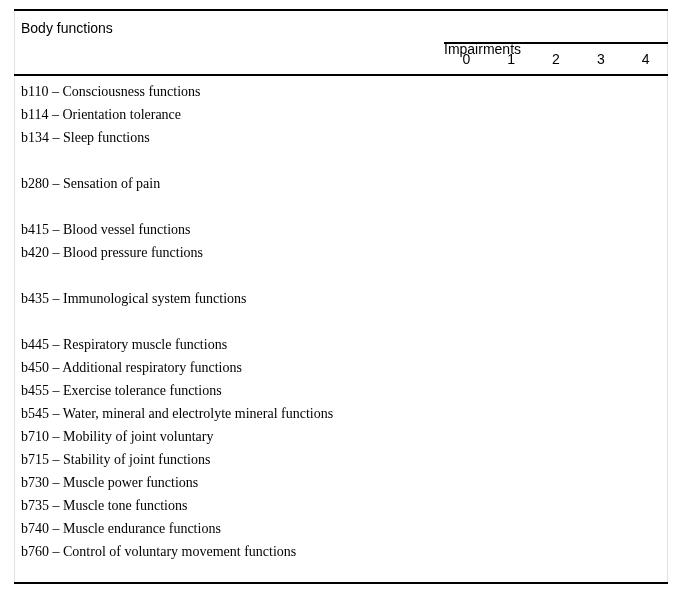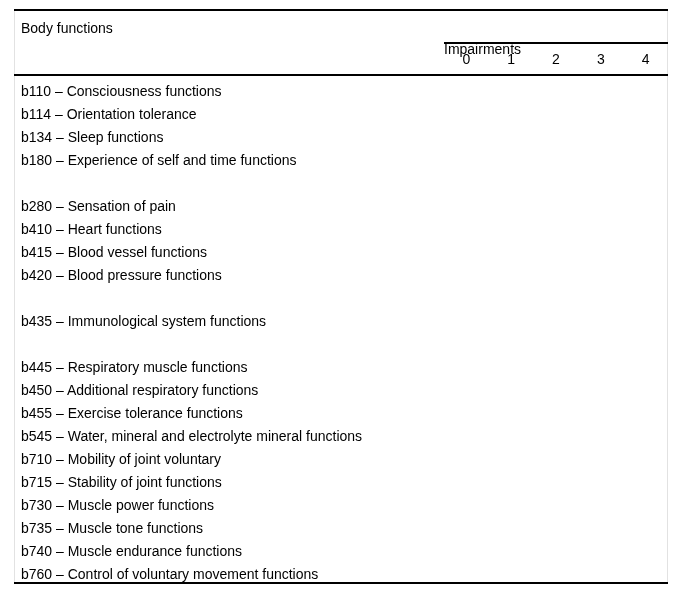--- a/index.html
+++ b/index.html
@@ -103,20 +103,21 @@
     align-items: center;
     height: 23px;
   }
   .row-label {
     width: 429px;
     padding-left: 6px;
     font-size: 14px;
     line-height: 17px;
     white-space: nowrap;
     box-sizing: border-box;
+    font-family: Liberation Serif, serif;
   }
   .row-scales {
     width: 224px;
     display: flex;
   }
   .score-cell {
     flex: 1 1 0;
     height: 23px;
   }
 
@@ -188,50 +189,39 @@
         <div class="row-label">b134 – Sleep functions</div>
         <div class="row-scales">
           <div class="score-cell"></div>
           <div class="score-cell"></div>
           <div class="score-cell"></div>
           <div class="score-cell"></div>
           <div class="score-cell"></div>
         </div>
       </div>
       <div class="row">
-        <div class="row-label">b180 – Experience of self and time functions</div>
-        <div class="row-scales">
-          <div class="score-cell"></div>
-          <div class="score-cell"></div>
-          <div class="score-cell"></div>
-          <div class="score-cell"></div>
-          <div class="score-cell"></div>
-        </div>
-      </div>
-      <div class="row">
         <div class="row-scales">
           <div class="score-cell"></div>
           <div class="score-cell"></div>
           <div class="score-cell"></div>
           <div class="score-cell"></div>
           <div class="score-cell"></div>
         </div>
       </div>
       <div class="row">
         <div class="row-label">b280 – Sensation of pain</div>
         <div class="row-scales">
           <div class="score-cell"></div>
           <div class="score-cell"></div>
           <div class="score-cell"></div>
           <div class="score-cell"></div>
           <div class="score-cell"></div>
         </div>
       </div>
       <div class="row">
-        <div class="row-label">b410 – Heart functions</div>
         <div class="row-scales">
           <div class="score-cell"></div>
           <div class="score-cell"></div>
           <div class="score-cell"></div>
           <div class="score-cell"></div>
           <div class="score-cell"></div>
         </div>
       </div>
       <div class="row">
         <div class="row-label">b415 – Blood vessel functions</div>

